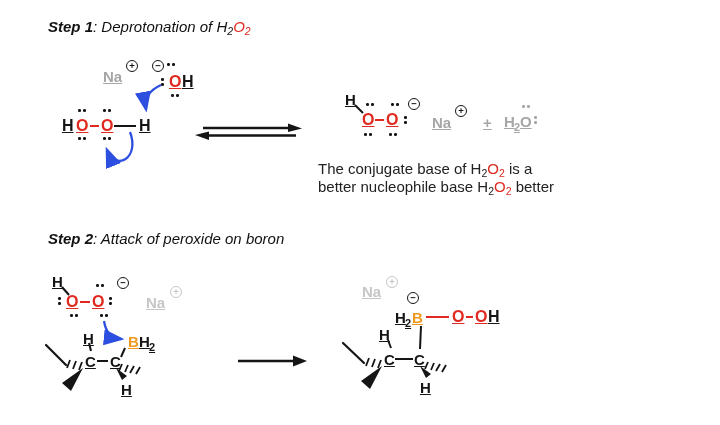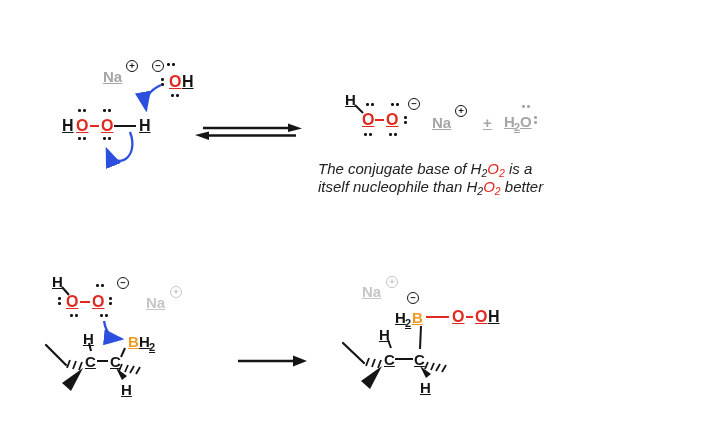--- a/index.html
+++ b/index.html
@@ -7,21 +7,21 @@
     --arrow:#2d4fe0; --ink:#151515;
   }
   html,body{margin:0;padding:0;background:#ffffff;}
   #canvas{
     position:relative;width:720px;height:425px;background:#ffffff;overflow:hidden;
     font-family:"Liberation Sans",sans-serif;color:var(--ink);
   }
   .ttl{position:absolute;font-size:15px;font-style:italic;white-space:nowrap;color:#111;}
   .ttl b{font-weight:bold;}
   .sub{font-size:10.5px;vertical-align:-3px;}
-  .cap{position:absolute;font-size:15px;font-style:italic;white-space:nowrap;color:#222;}
+  .cap{position:absolute;font-size:15px;white-space:nowrap;color:#222;}
   .atom{position:absolute;font-weight:bold;font-size:16px;line-height:1;white-space:nowrap;text-decoration:underline;}
   .a15{font-size:15px;}
   .a11{font-size:11px;}
   .red{color:var(--oxygen);}
   .orange{color:var(--boron);}
   .gray{color:var(--sodium);}
   .lgray{color:var(--sodium-light);}
   .charge{
     position:absolute;width:10px;height:10px;border:1.5px solid #151515;border-radius:50%;
     font-size:9.5px;line-height:9.5px;text-align:center;font-weight:bold;color:#151515;
@@ -89,20 +89,23 @@
     <line x1="375" y1="359" x2="372" y2="367" stroke="#151515" stroke-width="1.8"></line>
     <line x1="381" y1="360" x2="378" y2="368" stroke="#151515" stroke-width="1.8"></line>
     <polygon points="382,366 361,381 370,389" fill="#151515"></polygon>
     <line x1="428" y1="362" x2="425" y2="369" stroke="#151515" stroke-width="1.8"></line>
     <line x1="434" y1="363" x2="431" y2="370" stroke="#151515" stroke-width="1.8"></line>
     <line x1="440" y1="364" x2="436" y2="371" stroke="#151515" stroke-width="1.8"></line>
     <line x1="446" y1="365" x2="442" y2="372" stroke="#151515" stroke-width="1.8"></line>
     <polygon points="420,366 426,378 431,374" fill="#151515"></polygon>
   </svg>
 
+  <div class="ttl" style="left:48px;top:18px;">
+    <b>Step 1</b><span>: </span><span>Deprotonation of </span><span>H</span><span class="sub">2</span><span class="red">O</span><span class="sub red">2</span>
+  </div>
 
   <span class="atom a15 gray" style="left:103px;top:69px;">Na</span>
   <span class="charge" style="left:126px;top:60px;">+</span>
 
   <span class="charge" style="left:152px;top:60px;">−</span>
   <span class="lp" style="left:167px;top:63px;">
       <i></i>
       <i></i>
     </span>
   <span class="lp v" style="left:161px;top:78px;">
@@ -175,23 +178,26 @@
     </span>
   <span class="lp v gray" style="left:534px;top:116px;">
       <i></i>
       <i></i>
     </span>
 
   <div class="cap" style="left:318px;top:160px;">
     <span>The conjugate base of </span><span>H</span><span class="sub">2</span><span class="red">O</span><span class="sub red">2</span><span> is a</span>
   </div>
   <div class="cap" style="left:318px;top:178px;">
-    <span>itself nucleophile than </span><span>H</span><span class="sub">2</span><span class="red">O</span><span class="sub red">2</span><span> better</span>
-  </div>
-
+    <span>better nucleophile base </span><span>H</span><span class="sub">2</span><span class="red">O</span><span class="sub red">2</span><span> better</span>
+  </div>
+
+  <div class="ttl" style="left:48px;top:230px;">
+    <b>Step 2</b><span>: </span><span>Attack of peroxide on boron</span>
+  </div>
 
   <span class="atom a15" style="left:52px;top:274px;">H</span>
   <span class="lp" style="left:96px;top:284px;">
       <i></i>
       <i></i>
     </span>
   <span class="charge" style="left:117px;top:277px;">−</span>
   <span class="lp v" style="left:58px;top:297px;">
       <i></i>
       <i></i>

